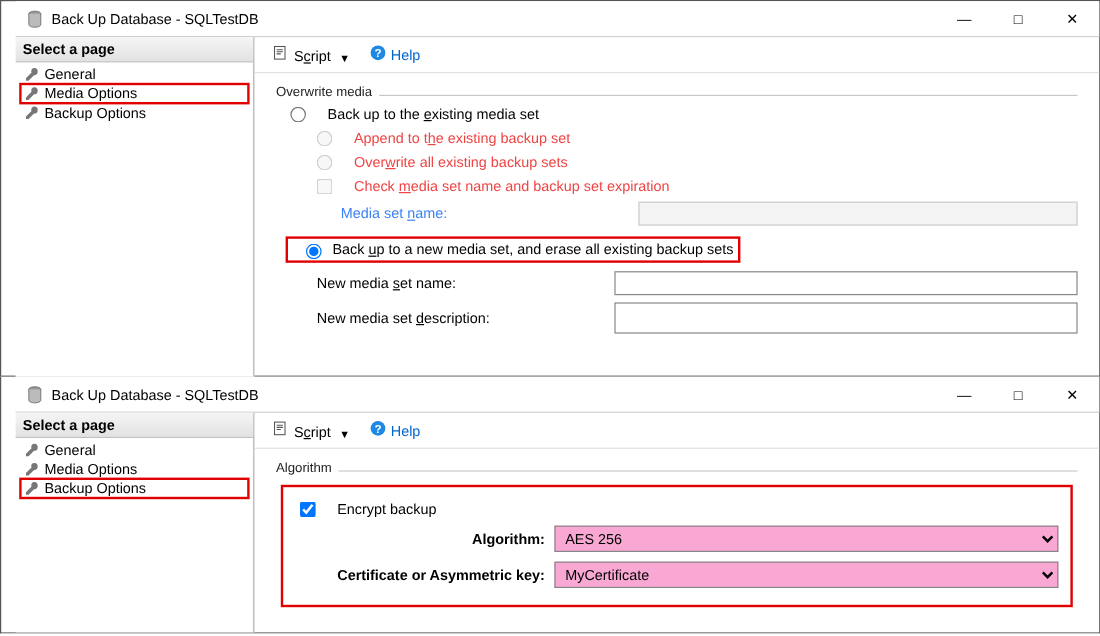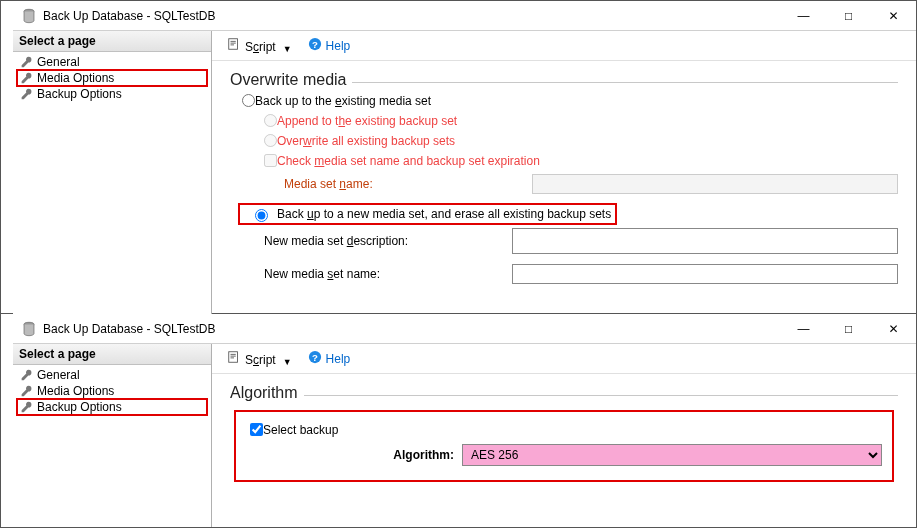--- a/index.html
+++ b/index.html
@@ -94,53 +94,53 @@
   .help-link {
     color: #0066cc;
     display: inline-flex;
     align-items: center;
     gap: 4px;
   }
   .content {
     padding: 10px 18px;
   }
   .fieldset-label {
-    font-size: 16px;
+    font-size: 11px;
     color: #222;
     padding-bottom: 2px;
   }
   .fieldset-line {
     display: flex;
     align-items: center;
     gap: 6px;
   }
   .fieldset-line .line {
     flex: 1;
     border-top: 1px solid #c8c8c8;
     height: 0;
     margin-top: 3px;
   }
   .radio-row, .check-row {
     display: flex;
-    align-items: flex-start;
-    gap: 0;
+    align-items: flex-end;
+    gap: 18px;
     padding: 3px 0 3px 12px;
   }
   .radio-row.indented, .check-row.indented { padding-left: 34px; }
   .radio-row.disabled label, .check-row.disabled label { color: #ef4444; }
   .radio-row input[type=radio], .check-row input[type=checkbox] { margin: 0; }
   .field-row {
     display: flex;
     align-items: center;
     padding: 3px 0 3px 34px;
     gap: 8px;
   }
   .field-row.deep { padding-left: 34px; }
   .field-row label { width: 240px; }
-  .field-row.disabled label { color: #c2410c; }
+  .field-row.disabled label { color: #3b82f6; }
   .text-input {
     flex: 1;
     max-width: 390px;
     height: 20px;
     border: 1px solid #888;
     padding: 1px 4px;
     font: inherit;
   }
   .textarea {
     flex: 1;
@@ -273,27 +273,27 @@
         <div class="field-row disabled" style="padding-left:54px;">
           <label>Media set <u class="ak">n</u>ame:</label>
           <input class="text-input" disabled="" style="background: rgb(244, 244, 244); border-color: rgb(204, 204, 204);" value="">
         </div>
 
         <div class="selected-radio-highlight">
           <input type="radio" name="om1" checked="" style="">
           <label>Back <u class="ak">u</u>p to a new media set, and erase all existing backup sets</label>
         </div>
 
+        <div class="field-row deep" style="margin-top:4px;">
+          <label>New media <u class="ak">s</u>et name:</label>
+          <input class="text-input" value="" style="">
+        </div>
         <div class="field-row deep">
           <label>New media set <u class="ak">d</u>escription:</label>
           <textarea class="textarea" style=""></textarea>
-        </div>
-        <div class="field-row deep" style="margin-top:4px;">
-          <label>New media <u class="ak">s</u>et name:</label>
-          <input class="text-input" value="" style="">
         </div>
       </div>
     </div>
   </div>
 </div>
 
 <div class="window" style="height:214px;border-top:none;">
   <div class="titlebar">
     <span class="title-icon">
       <svg viewBox="0 0 16 16">
@@ -350,25 +350,31 @@
         </span>
       </div>
       <div class="content">
         <div class="fieldset-line">
           <span class="fieldset-label">Algorithm</span>
           <span class="line"></span>
         </div>
         <div class="encrypt-box">
           <div class="check-row" style="padding-left:4px;">
             <input type="checkbox" checked="" style="">
-            <label>Select backup</label>
+            <label>Encrypt backup</label>
           </div>
           <div class="field-row-enc">
             <label style="text-align:right;">Algorithm:</label>
             <select class="select">
               <option>AES 256</option>
             </select>
           </div>
+          <div class="field-row-enc">
+            <label style="text-align:right;">Certificate or Asymmetric key:</label>
+            <select class="select">
+              <option>MyCertificate</option>
+            </select>
+          </div>
         </div>
       </div>
     </div>
   </div>
 </div>
 
 </body></html>

